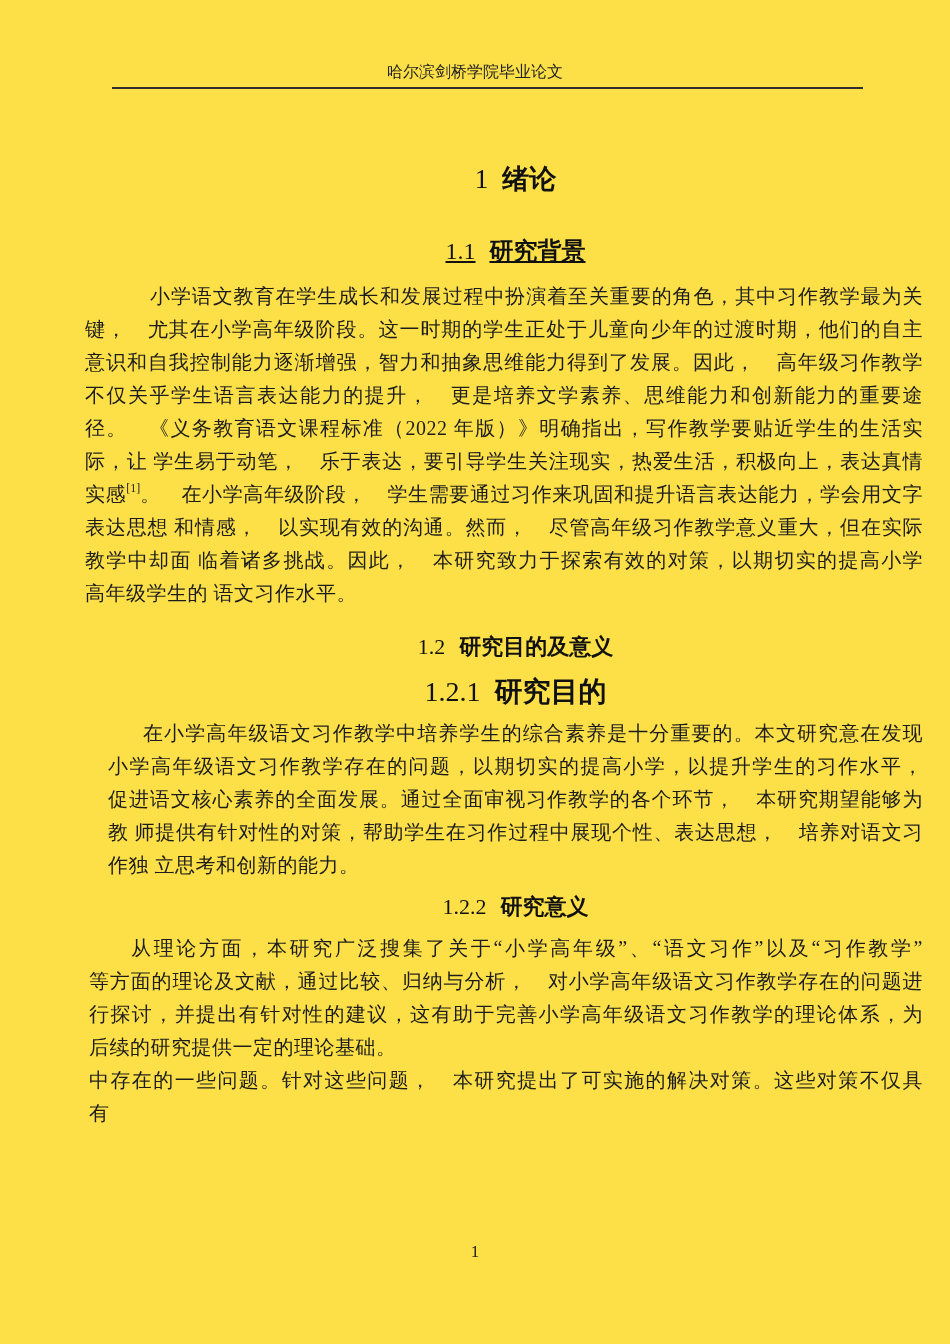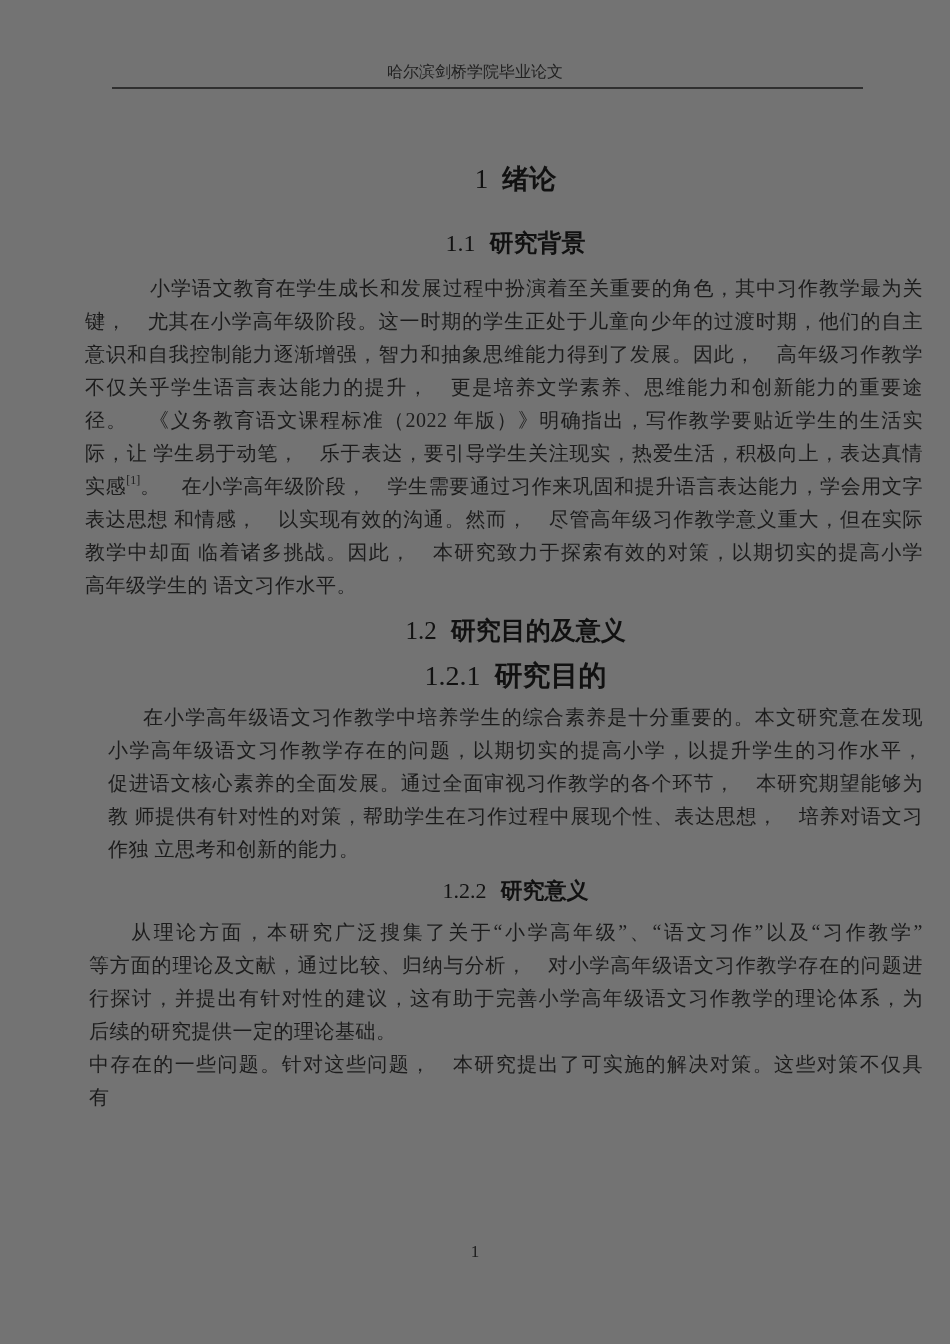--- a/index.html
+++ b/index.html
@@ -1,20 +1,20 @@
 <!DOCTYPE html>
 <html><head>
 <meta charset="utf-8">
 <style>
   html, body { margin: 0; padding: 0; background: #ffffff; }
   .page {
     position: relative;
     width: 950px;
     height: 1344px;
-    background: #737373;
+    background: #fde047;
     color: #1c1c1c;
     font-family: "Liberation Serif", "DejaVu Serif", serif;
     overflow: hidden;
     box-sizing: border-box;
   }
   .running-header {
     padding-top: 62px;
     text-align: center;
     font-size: 16px;
     line-height: 19px;
@@ -31,22 +31,22 @@
     font-family: "Liberation Serif", "DejaVu Serif", serif;
     font-weight: 400;
   }
   .h-title {
     font-family: "Liberation Sans", "DejaVu Sans", sans-serif;
     font-weight: 700;
     margin-left: 14px;
   }
   .heading { margin: 0 0 0 23px; color: #111111; text-align: center; }
   .h1 { margin-top: 74px; font-size: 27px; line-height: 33px; }
-  .h2a { margin-top: 32px; font-size: 24px; line-height: 29px; }
-  .h2b { margin-top: 13px;  font-size: 25px; line-height: 30px; }
+  .h2a { margin-top: 40px; font-size: 24px; line-height: 29px; text-decoration: underline; }
+  .h2b { margin-top: 22px;  font-size: 22px; line-height: 30px; }
   .h3a { margin-top: 17px; font-size: 28px; line-height: 26px; }
   .h3b { margin-top: 12px; font-size: 22px; line-height: 26px; }
 
   .para {
     font-size: 20px;
     line-height: 33px;
     letter-spacing: 0.5px;
     color: #1c1c1c;
   }
   .para-bg   { margin-top: 14px; }

